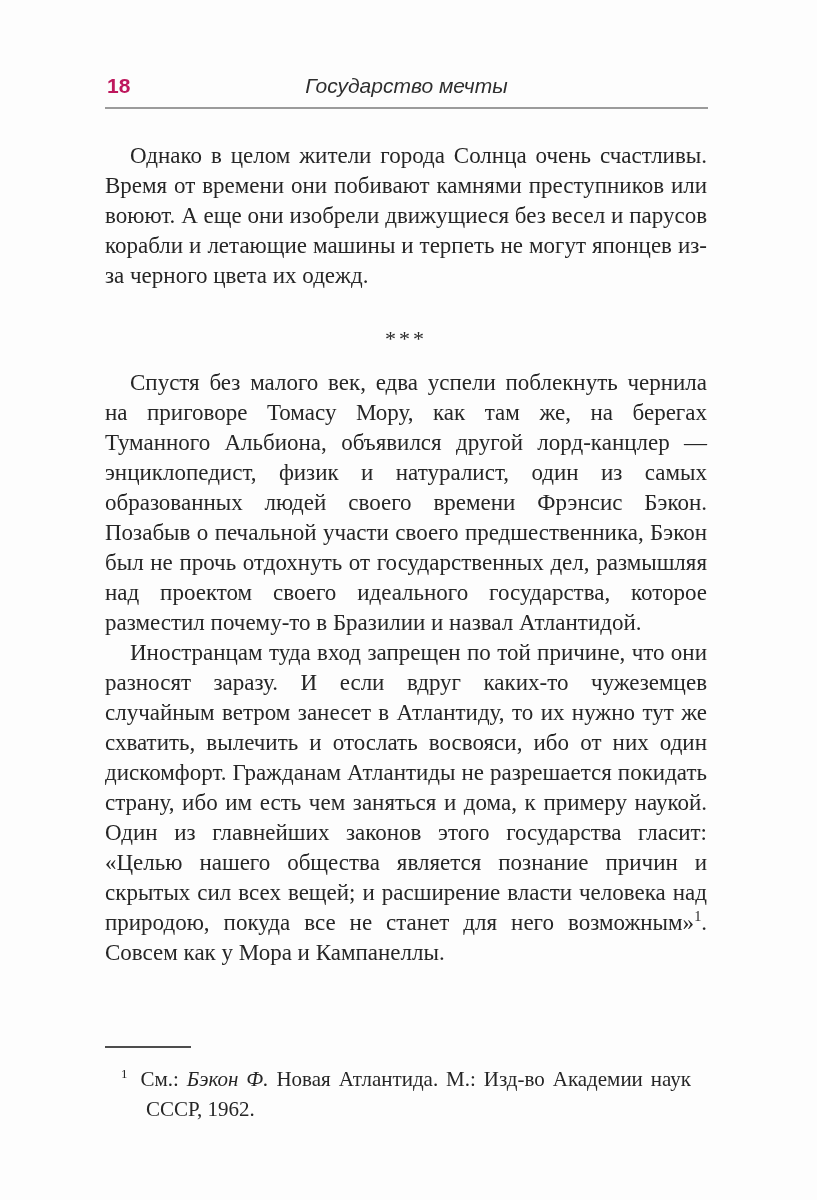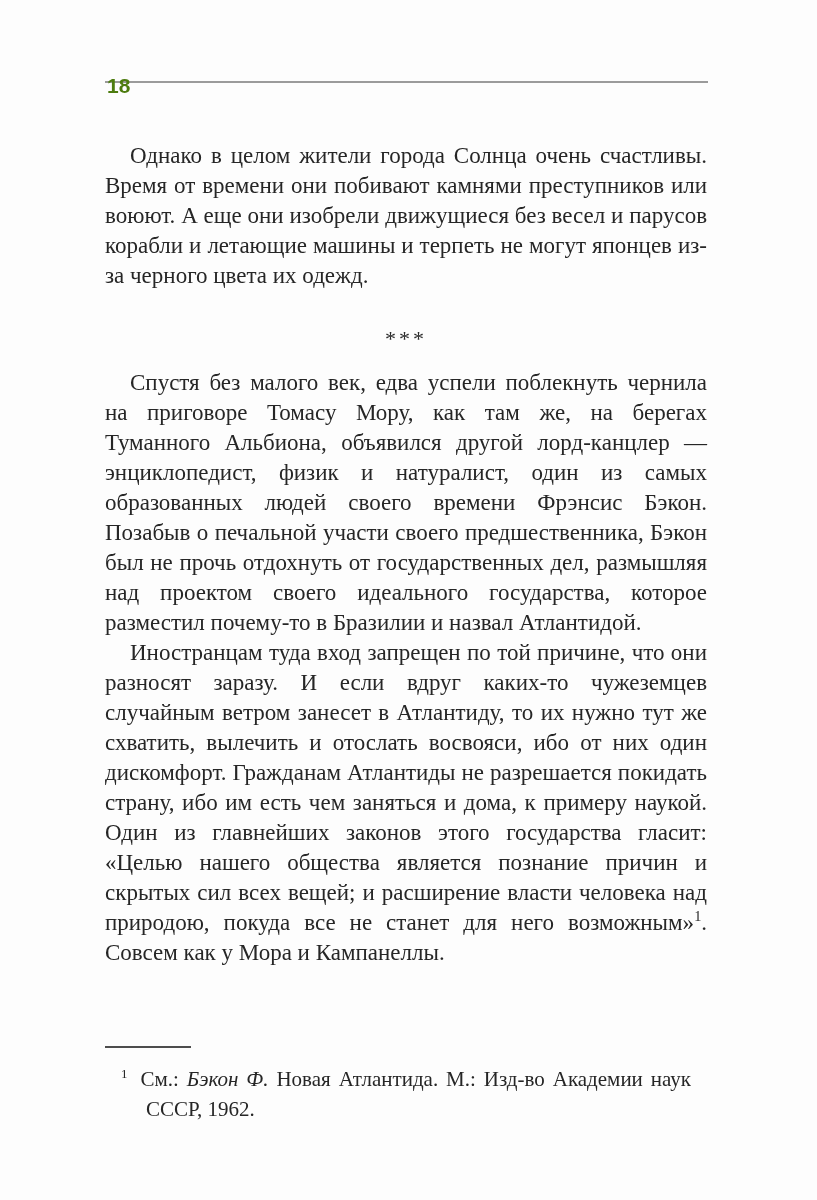--- a/index.html
+++ b/index.html
@@ -24,21 +24,21 @@
     text-align: center;
     line-height: 24px;
   }
   .page-number {
     position: absolute;
     left: 2px;
     top: 0;
     font-family: "Liberation Sans", sans-serif;
     font-weight: bold;
     font-size: 21px;
-    color: #4d7c0f;
+    color: #be185d;
   }
   .running-title {
     font-family: "Liberation Sans", sans-serif;
     font-style: italic;
     font-size: 21px;
     color: #2e2e2e;
   }
   
   .page-body {
     position: absolute;
@@ -88,20 +88,21 @@
   .footnote-line sup.fn-marker { margin-right: 13px; }
   .footnote-line em { font-style: italic; }
 </style>
 </head>
 <body>
 
 <div class="page">
 
   <header class="page-header">
     <span class="page-number">18</span>
+    <span class="running-title">Государство мечты</span>
   </header>
 
   <main class="page-body">
       <p class="para indent"><span>Однако в целом жители города Солнца очень счастливы. Время от времени они побивают камнями преступников или воюют. А еще они изобрели движущиеся без весел и парусов корабли и летающие машины и терпеть не могут японцев из-за черного цвета их одежд.</span></p>
       <div class="separator">***</div>
       <p class="para indent"><span>Спустя без малого век, едва успели поблекнуть чернила на приговоре Томасу Мору, как там же, на берегах Туманного Альбиона, объявился другой лорд-канцлер — энциклопедист, физик и натуралист, один из самых образованных людей своего времени Фрэнсис Бэкон. Позабыв о печальной участи своего предшественника, Бэкон был не прочь отдохнуть от государственных дел, размышляя над проектом своего идеального государства, которое разместил почему-то в Бразилии и назвал Атлантидой.</span></p>
       <p class="para indent"><span>Иностранцам туда вход запрещен по той причине, что они разносят заразу. И если вдруг каких-то чужеземцев случайным ветром занесет в Атлантиду, то их нужно тут же схватить, вылечить и отослать восвояси, ибо от них один дискомфорт. Гражданам Атлантиды не разрешается покидать страну, ибо им есть чем заняться и дома, к примеру наукой. Один из главнейших законов этого государства гласит: «Целью нашего общества является познание причин и скрытых сил всех вещей; и расширение власти человека над природою, покуда все не станет для него возможным»</span><sup>1</sup><span>. Совсем как у Мора и Кампанеллы.</span></p>
     </main>
 
   <footer class="footnote-area">

